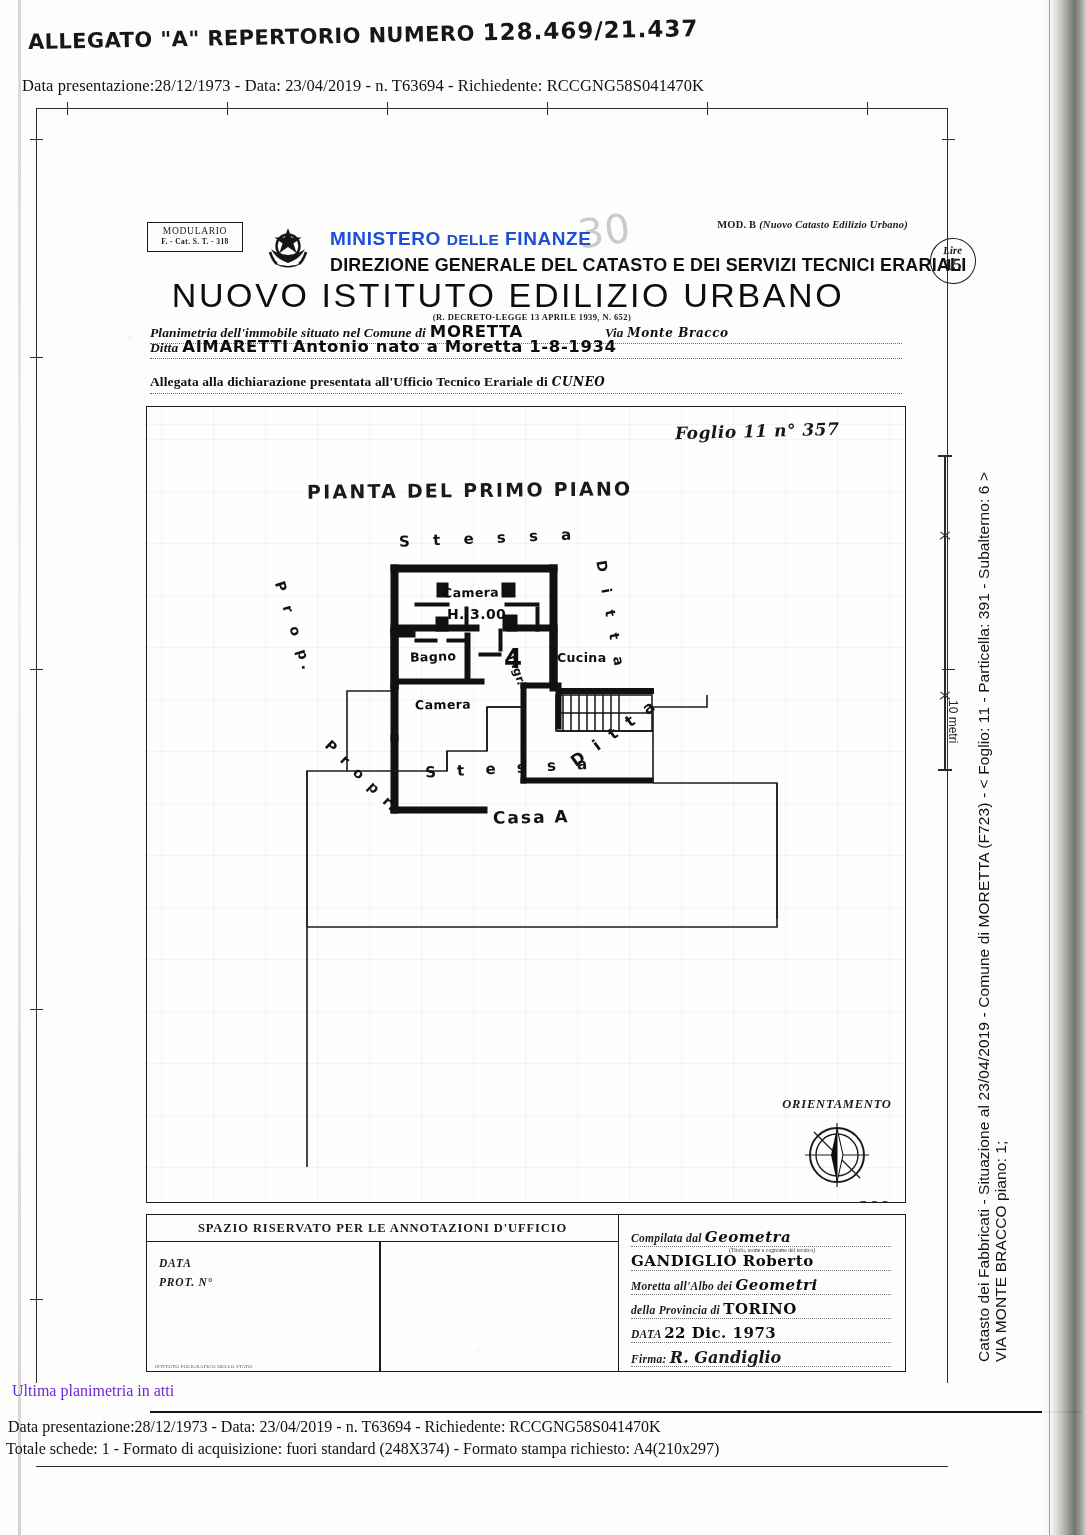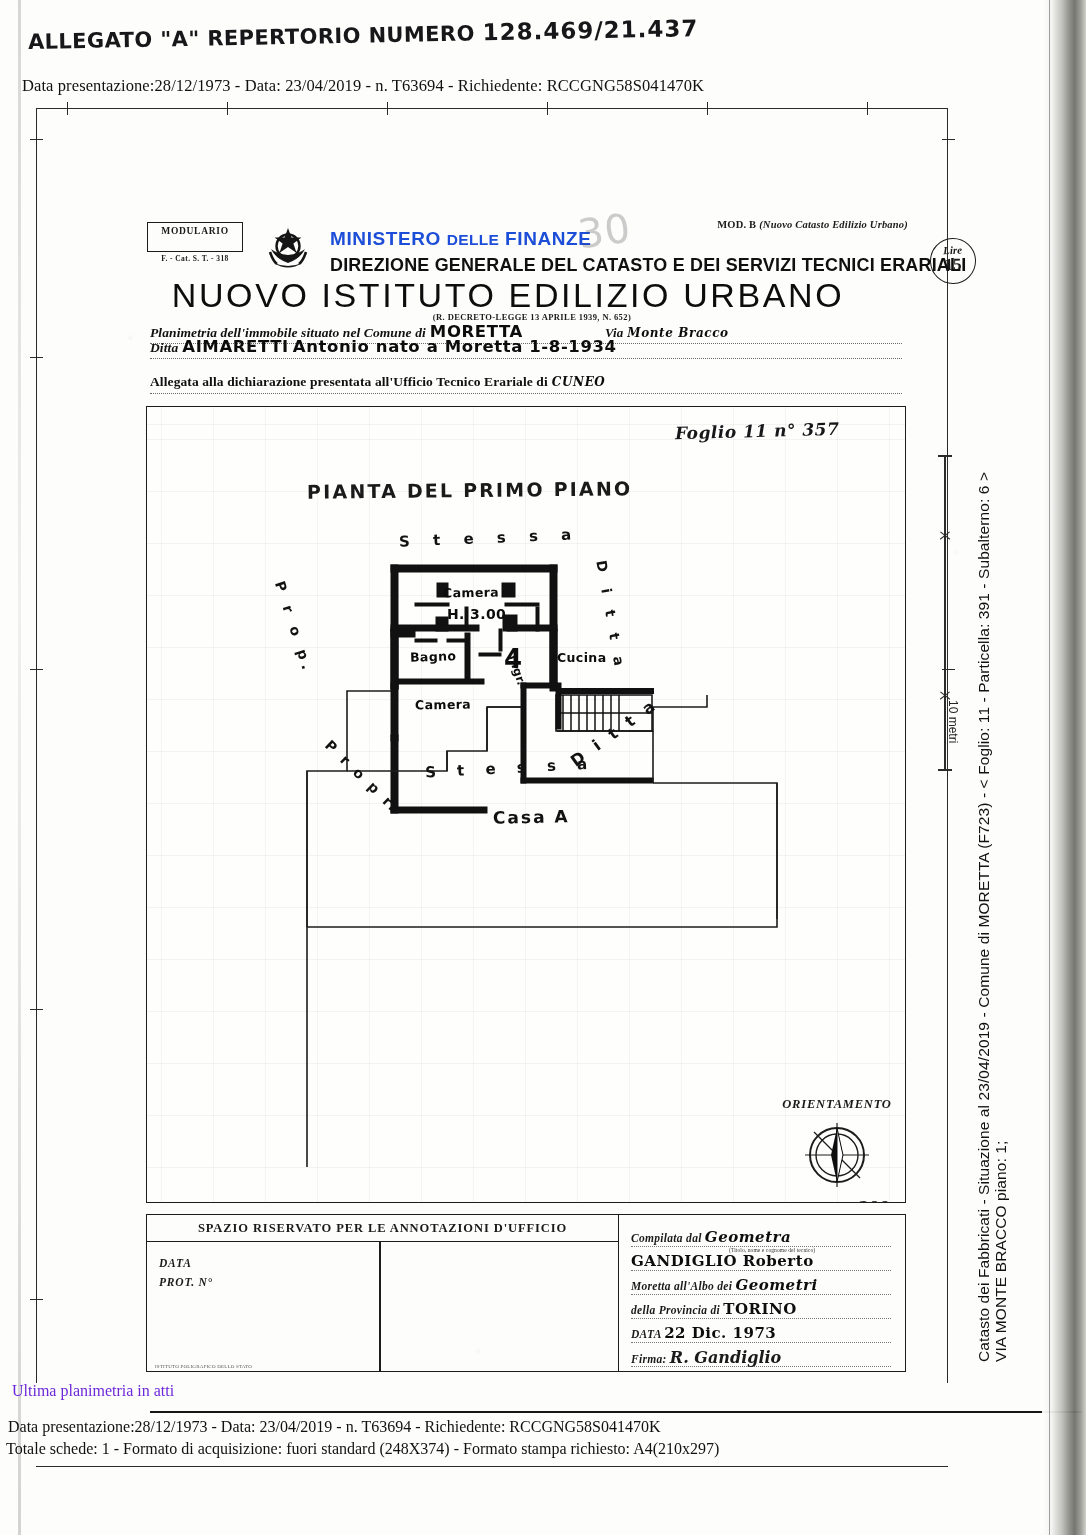--- a/index.html
+++ b/index.html
@@ -87,22 +87,22 @@
 
   
   #modulario {
     position: absolute; left: 147px; top: 222px;
     width: 96px; height: 30px;
     border: 1.6px solid #1c1c1c;
     text-align: center;
     font-family: "Liberation Serif", serif;
     padding-top: 3px;
   }
-  #modulario .m1 { font-size: 9.5px; letter-spacing: .7px; font-weight: 700; display:block; }
-  #modulario .m2 { font-size: 7.5px; letter-spacing: .4px; font-weight: 700; display:block; margin-top:18px; }
+  #modulario .m1 { font-size: 9.5px; letter-spacing: .7px; font-weight: 400; display:block; }
+  #modulario .m2 { font-size: 7.5px; letter-spacing: .4px; font-weight: 700; display:block; margin-top:1px; }
 
   
   #emblem {
     position: absolute; left: 262px; top: 222px;
     width: 52px; height: 52px;
   }
   #emblem svg { display:block; }
 
   #minhead {
     position: absolute; left: 330px; top: 228px;

